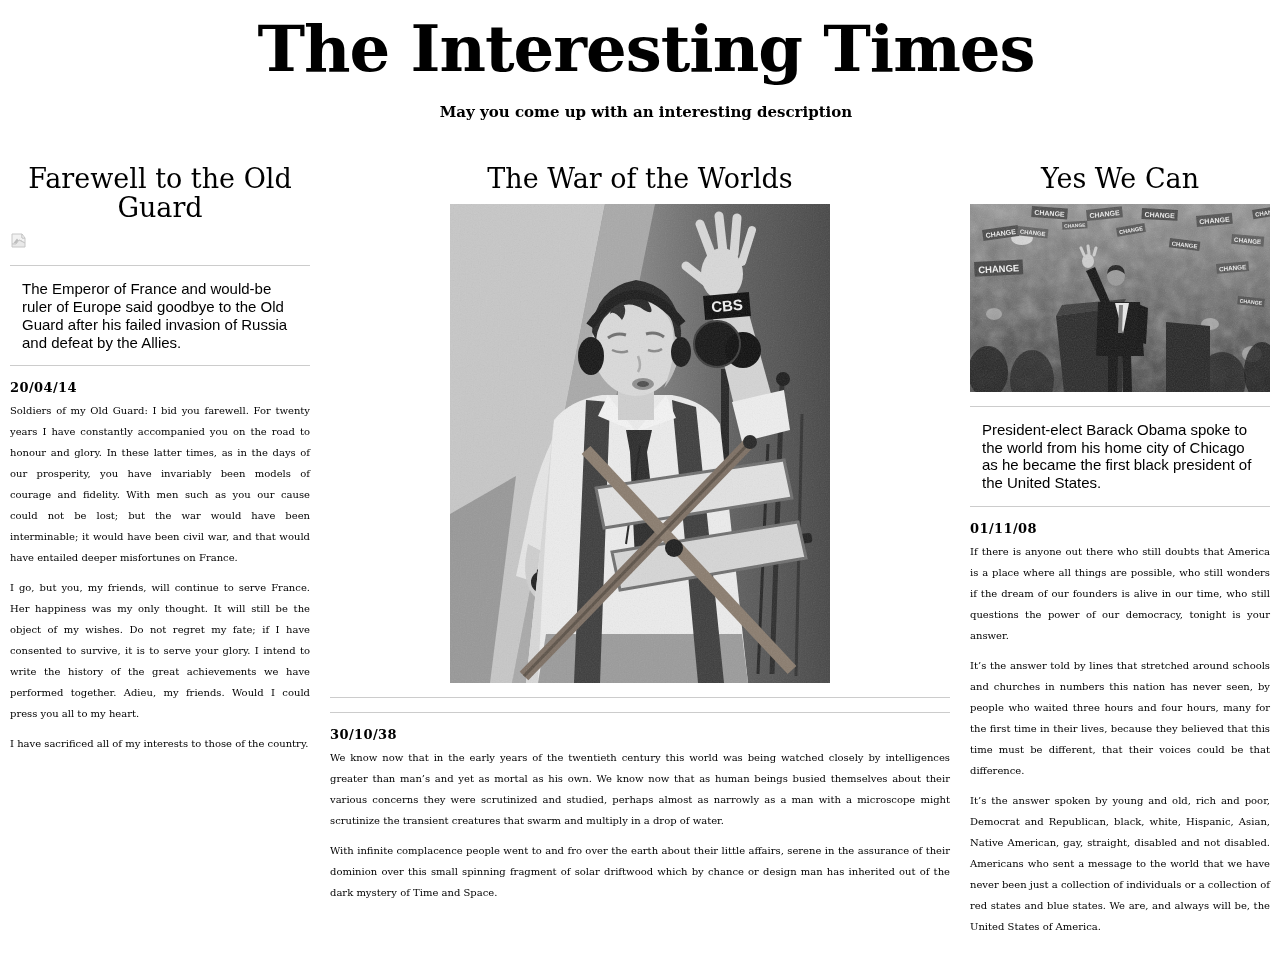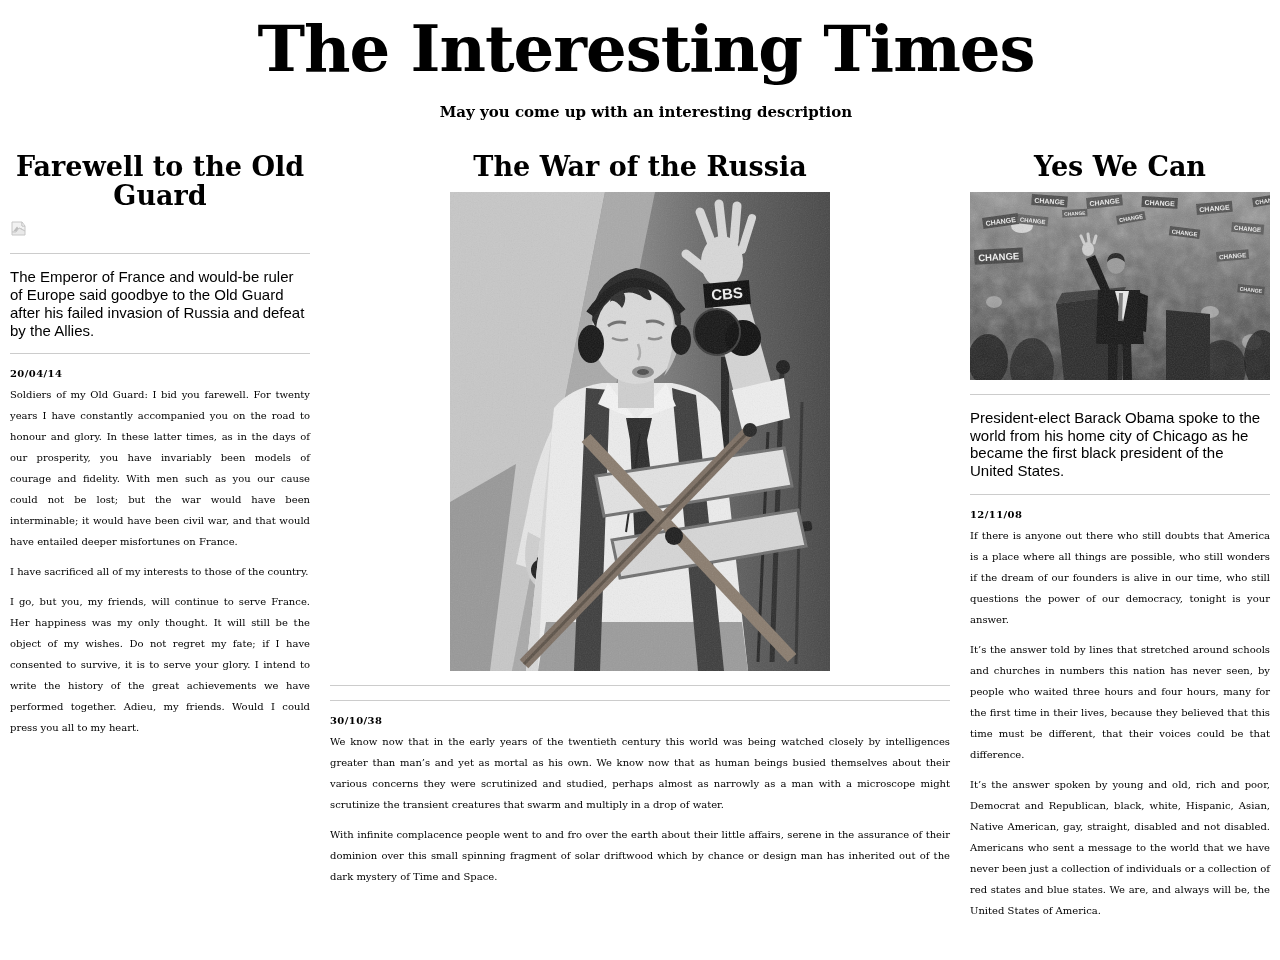--- a/index.html
+++ b/index.html
@@ -28,41 +28,41 @@
     gap: 20px;
     padding: 0 10px;
     margin-top: 24px;
     align-items: flex-start;
   }
   .col-side { flex: 0 0 300px; width: 300px; }
   .col-mid  { flex: 0 0 620px; width: 620px; }
   h2.headline {
     font-size: 27px;
     line-height: 1.06;
-    font-weight: 700;
+    font-weight: 400;
     text-align: center;
-    margin: 8px 0 10px 0;
+    margin: 20px 0 10px 0;
   }
   .media { margin-top: 8px; }
   .media-mid { text-align: center; margin-top: 8px; }
   .media svg, .media-mid svg { display: inline-block; vertical-align: top; }
   hr.rule {
     border: 0;
     border-top: 1px solid #cccccc;
     margin: 14px 0;
   }
   .lede, .caption {
     font-family: "Liberation Sans", sans-serif;
     font-size: 15px;
     line-height: 1.18;
-    margin: 0;
+    margin: 12px;
   }
   .date {
     font-weight: 700;
-    font-size: 10px;
+    font-size: 13px;
     letter-spacing: 0.4px;
     margin: 0 0 5px 0;
   }
   .body-text p {
     font-size: 10px;
     line-height: 21px;
     text-align: justify;
     margin: 0 0 9px 0;
   }
 </style>
@@ -85,27 +85,27 @@
         <path d="M3.5 11 L7 6.5 L9.5 9.5 L11 8 L13.5 11 Z" fill="#bdbdbd"></path>
         <path d="M2 12 L6 12 L9 8 L15 11 L15 15 L2 15 Z" fill="#e9e9e9" stroke="#c6c6c6" stroke-width="1"></path>
       </svg>
     </div>
     <hr class="rule">
     <p class="lede">The Emperor of France and would-be ruler of Europe said goodbye to the Old Guard after his failed invasion of Russia and defeat by the Allies.</p>
     <hr class="rule">
     <div class="date">20/04/14</div>
     <div class="body-text">
       <p>Soldiers of my Old Guard: I bid you farewell. For twenty years I have constantly accompanied you on the road to honour and glory. In these latter times, as in the days of our prosperity, you have invariably been models of courage and fidelity. With men such as you our cause could not be lost; but the war would have been interminable; it would have been civil war, and that would have entailed deeper misfortunes on France.</p>
+      <p>I go, but you, my friends, will continue to serve France. Her happiness was my only thought. It will still be the object of my wishes. Do not regret my fate; if I have consented to survive, it is to serve your glory. I intend to write the history of the great achievements we have performed together. Adieu, my friends. Would I could press you all to my heart.</p>
       <p>I have sacrificed all of my interests to those of the country.</p>
-      <p>I go, but you, my friends, will continue to serve France. Her happiness was my only thought. It will still be the object of my wishes. Do not regret my fate; if I have consented to survive, it is to serve your glory. I intend to write the history of the great achievements we have performed together. Adieu, my friends. Would I could press you all to my heart.</p>
     </div>
   </div>
 
   <div class="col-mid">
-    <h2 class="headline">The War of the Russia</h2>
+    <h2 class="headline">The War of the Worlds</h2>
     <div class="media-mid">
       <svg width="380" height="479" viewBox="0 0 380 479">
         <defs>
           <linearGradient id="wbg" x1="0" y1="0" x2="1" y2="0">
             <stop offset="0" stop-color="#cdcdcd"></stop>
             <stop offset="0.42" stop-color="#909090"></stop>
             <stop offset="0.75" stop-color="#5e5e5e"></stop>
             <stop offset="1" stop-color="#474747"></stop>
           </linearGradient>
           <filter id="wgrain" x="0" y="0" width="100%" height="100%">
@@ -306,21 +306,21 @@
         <line x1="119" y1="50" x2="118" y2="42" stroke="#cfcfcf" stroke-width="3" stroke-linecap="round"></line>
         <line x1="124" y1="51" x2="126" y2="44" stroke="#cfcfcf" stroke-width="3" stroke-linecap="round"></line>
         <ellipse cx="146" cy="72" rx="9" ry="10" fill="#9a9a9a"></ellipse>
         <path d="M137,70 Q138,61 146,61 Q154,61 155,70 Q150,66 146,66 Q141,66 137,70 Z" fill="#222222"></path>
         <rect width="300" height="188" filter="url(#ograin)" opacity="0.18"></rect>
       </svg>
     </div>
     <hr class="rule">
     <p class="lede">President-elect Barack Obama spoke to the world from his home city of Chicago as he became the first black president of the United States.</p>
     <hr class="rule">
-    <div class="date">12/11/08</div>
+    <div class="date">01/11/08</div>
     <div class="body-text">
       <p>If there is anyone out there who still doubts that America is a place where all things are possible, who still wonders if the dream of our founders is alive in our time, who still questions the power of our democracy, tonight is your answer.</p>
       <p>It’s the answer told by lines that stretched around schools and churches in numbers this nation has never seen, by people who waited three hours and four hours, many for the first time in their lives, because they believed that this time must be different, that their voices could be that difference.</p>
       <p>It’s the answer spoken by young and old, rich and poor, Democrat and Republican, black, white, Hispanic, Asian, Native American, gay, straight, disabled and not disabled. Americans who sent a message to the world that we have never been just a collection of individuals or a collection of red states and blue states. We are, and always will be, the United States of America.</p>
     </div>
   </div>
 
 </div>
 
 </body></html>

